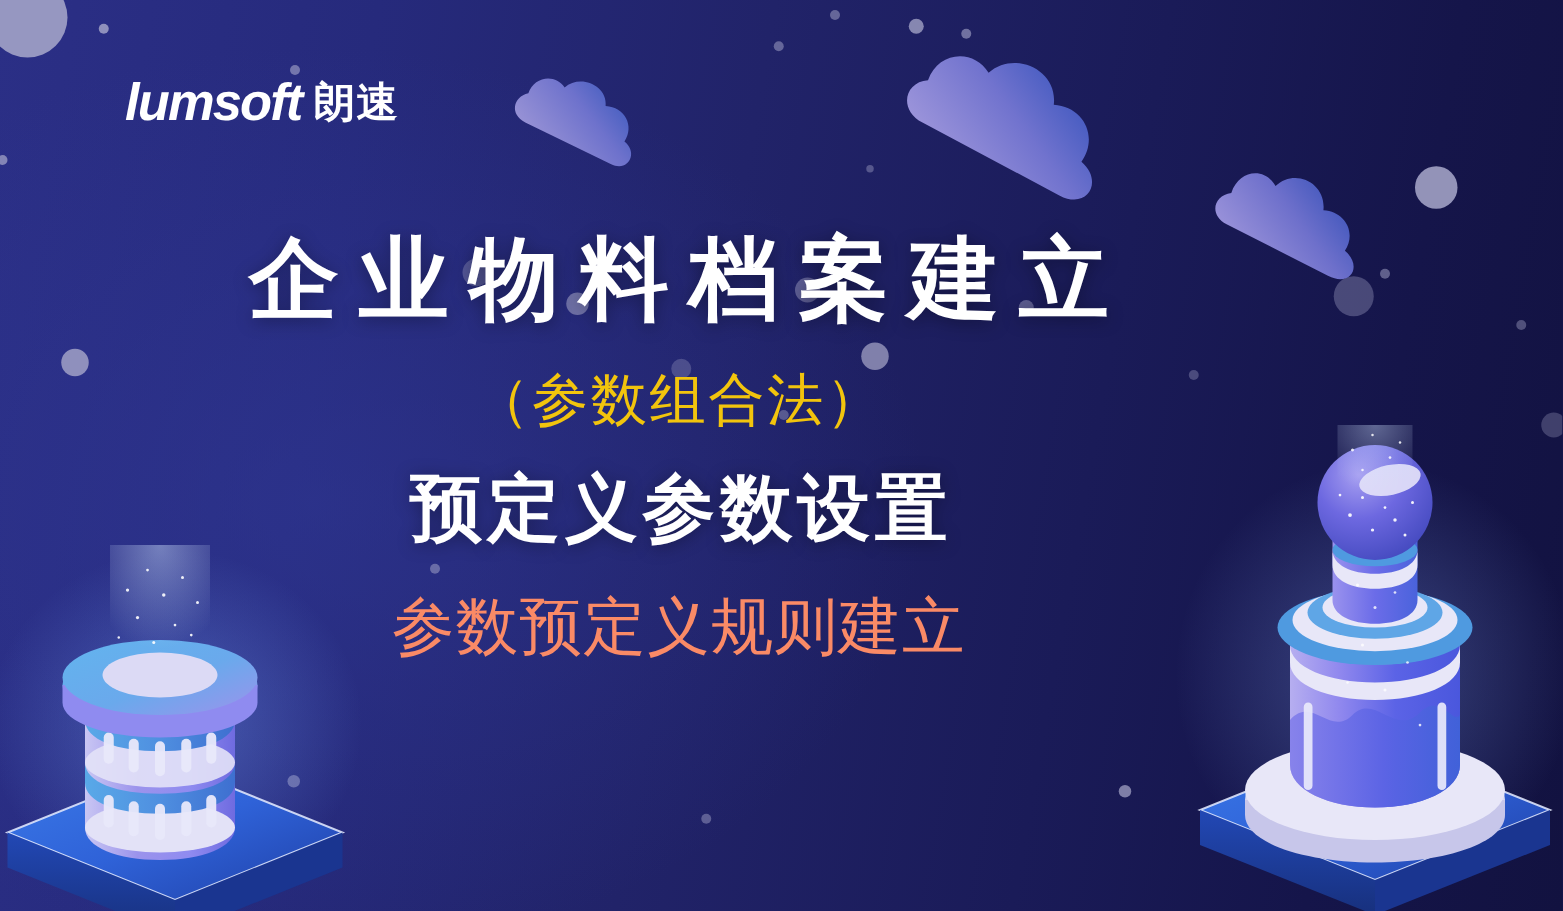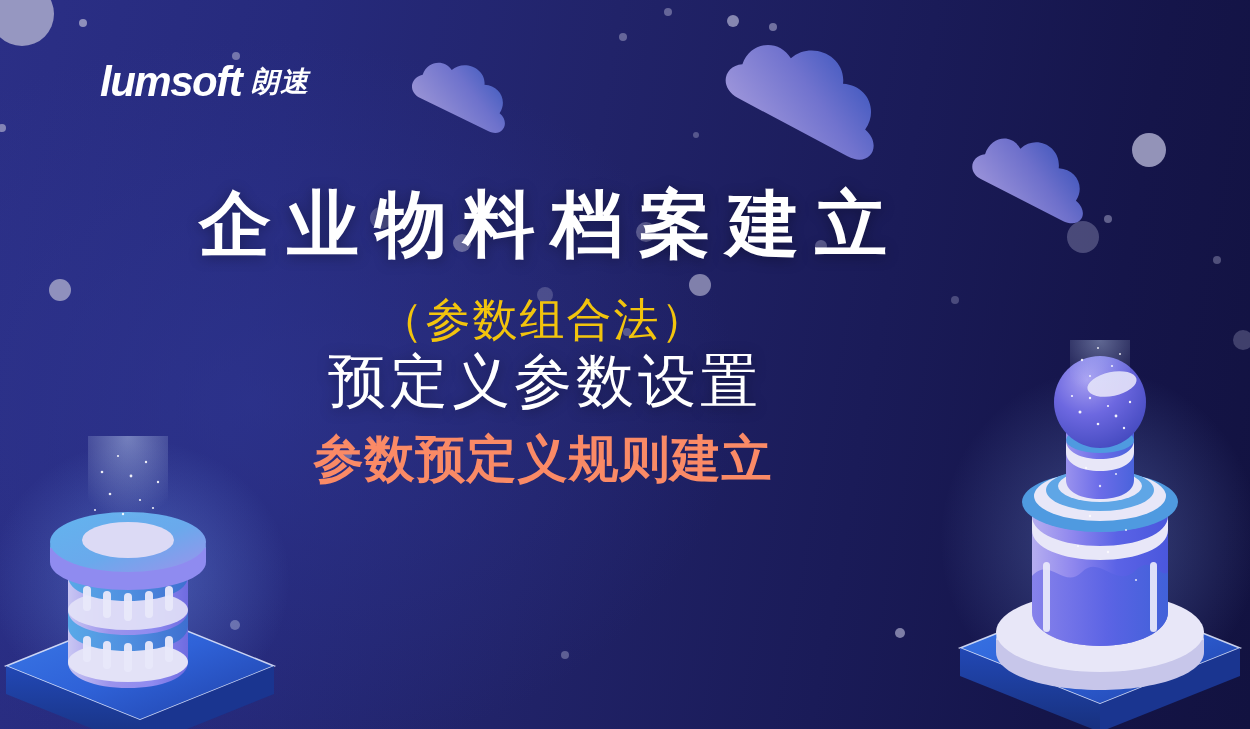--- a/index.html
+++ b/index.html
@@ -26,48 +26,48 @@
   #logo {
     position:absolute; left:100px; top:58px;
     display:flex; align-items:center; gap:10px;
     white-space:nowrap;
   }
   #logo .mark {
     color:#ffffff; font-size:42px; font-weight:bold; font-style:italic;
     letter-spacing:-1.5px;
   }
   #logo .cn {
-    color:#ffffff; font-size:28px; font-weight:bold; font-style:italic;
+    color:#ffffff; font-size:33px; font-weight:bold; 
     letter-spacing:1px;
   }
 
   
   #textblock {
     position:absolute; left:0; top:186px; width:1086px;
     text-align:center; pointer-events:none;
   }
   .t-main {
     color:#ffffff; font-size:72px; font-weight:bold;
     letter-spacing:16px; line-height:1.08;
     text-indent:16px;
     text-shadow:0 2px 14px rgba(0,0,0,0.35);
   }
   .t-sub {
     color:#f2c40d; font-size:45px; font-weight:400;
     letter-spacing:2px; line-height:1.25; margin-top:28px;
   }
   .t-second {
-    color:#ffffff; font-size:58px; font-weight:normal;
-    letter-spacing:4px; line-height:1.15; 
+    color:#ffffff; font-size:58px; font-weight:bold;
+    letter-spacing:4px; line-height:1.15; margin-top:26px;
     text-indent:4px;
     text-shadow:0 2px 14px rgba(0,0,0,0.35);
   }
   .t-third {
-    color:#fa8a66; font-size:50px; font-weight:700;
-    letter-spacing:1px; line-height:1.2; margin-top:14px;
+    color:#fa8a66; font-size:50px; font-weight:400;
+    letter-spacing:1px; line-height:1.2; margin-top:30px;
   }
 
   
   .illo { position:absolute; }
   .illo svg { display:block; overflow:visible; }
 </style>
 </head>
 <body>
 
 <div id="stage">

